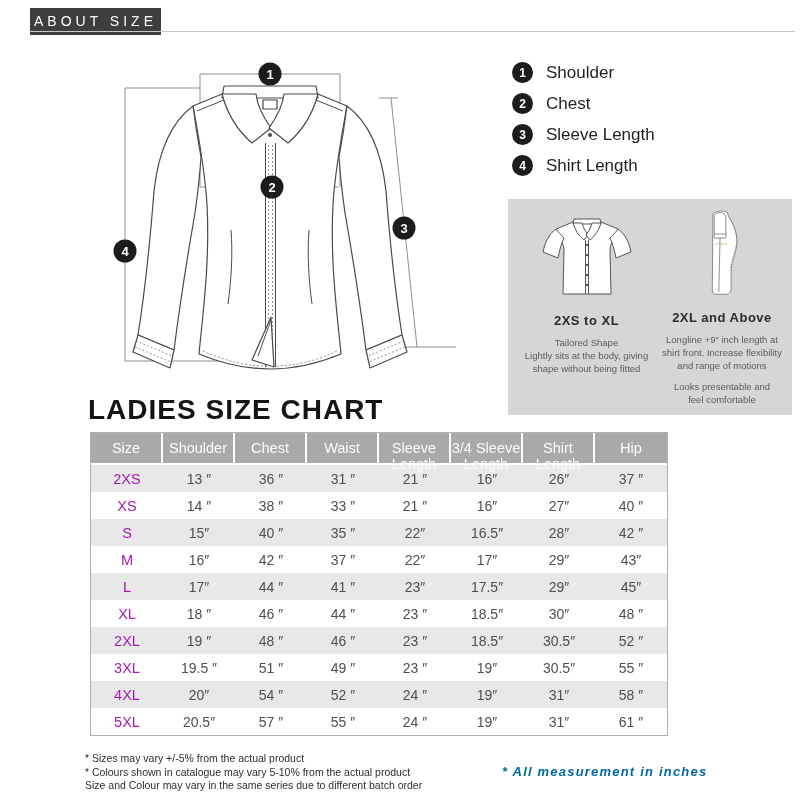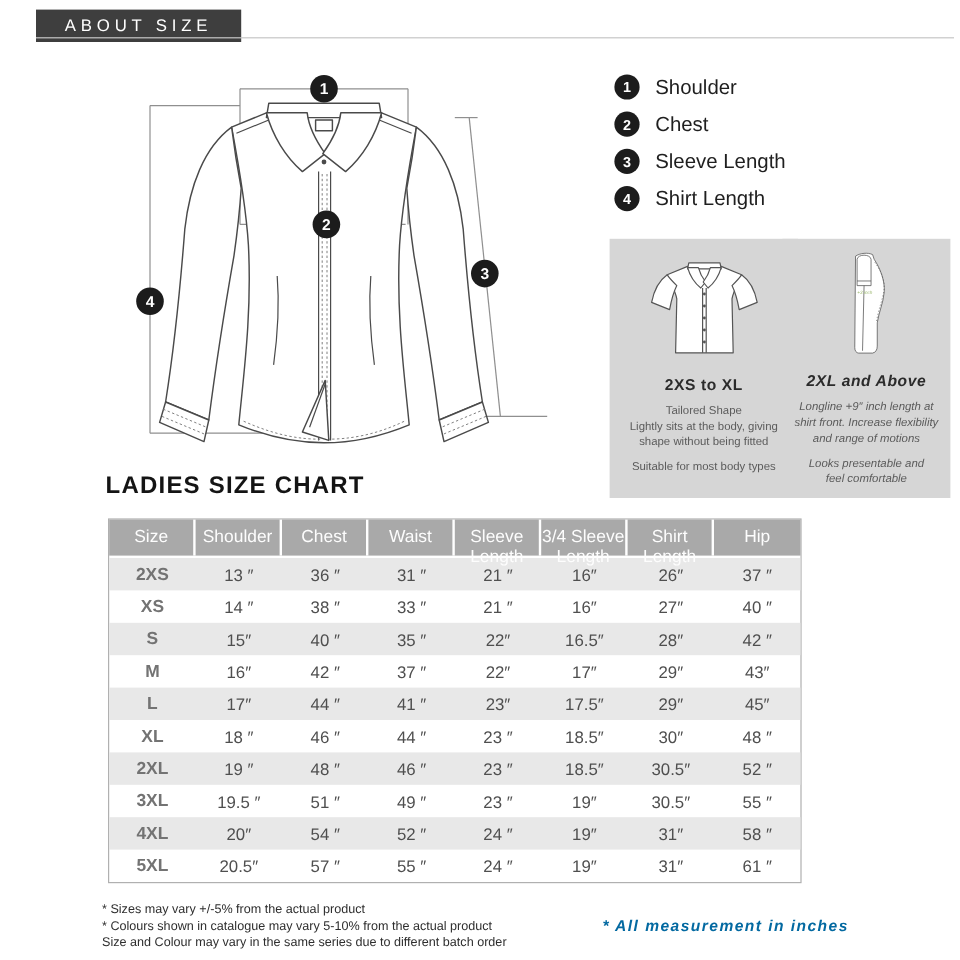--- a/index.html
+++ b/index.html
@@ -1,56 +1,56 @@
 <!DOCTYPE html>
 <html><head>
 <meta charset="utf-8">
 <style>
   html,body { margin:0; padding:0; background:#fff; }
   .page { position:relative; width:800px; height:800px; background:#fff;
           font-family:"Liberation Sans",sans-serif; overflow:hidden; }
 
   
   .badge { position:absolute; left:30px; top:8px; background:#3e3e3e; color:#fff;
-           font-size:14px; letter-spacing:4px; padding:5px 24px 6px; }
+           font-size:14px; letter-spacing:4px; padding:5px 4px 6px; }
   .rule  { position:absolute; left:30px; top:31px; width:765px; height:1px; background:#c6c6c6; }
 
   
   .diagram { position:absolute; left:100px; top:50px; width:360px; height:345px; }
 
   
   .legend { position:absolute; left:512px; top:62px; display:flex; flex-direction:column; gap:10px; }
   .legend-item { display:flex; align-items:center; gap:13px; }
   .legend-num { width:21px; height:21px; border-radius:50%; background:#1c1c1c; color:#fff;
                 font-size:12px; font-weight:bold; display:flex; align-items:center; justify-content:center; }
   .legend-label { font-size:17px; color:#1f1f1f; }
 
   
   .card { position:absolute; top:199px; height:216px; background:#d6d6d6; box-sizing:border-box;
           display:flex; flex-direction:column; align-items:center; text-align:center; padding:8px 6px; }
   .card-1 { left:508px; width:157px; }
-  .card-2 { left:652px; width:140px;font-style:italic; }
+  .card-2 { left:652px; width:140px; }
   .card-1 svg { width:104px; height:100px; }
   .card-2 svg { width:86px;  height:126px; }
   .card-title { font-size:13px; font-weight:bold; color:#2b2b2b; margin-top:6px; letter-spacing:.5px; }
   .card-desc, .card-note { font-size:9.5px; color:#5b5b5b; line-height:1.35; margin-top:9px; white-space:pre-line;text-align:center; }
 
   
-  .chart-title { position:absolute; left:88px; top:394px; font-size:20px; font-weight:bold;
+  .chart-title { position:absolute; left:88px; top:394px; font-size:28px; font-weight:bold;
                  letter-spacing:1px; color:#141414; }
   .table { position:absolute; left:90px; top:432px; width:576px; border:1px solid #b0b0b0; background:#fff; }
   .thead { display:grid; grid-template-columns:repeat(8,1fr); background:#a9a9a9; border-bottom:2px solid #fff; }
   .th { color:#fdfdfd; font-size:14.5px; line-height:1.12; text-align:center; white-space:pre-line;
         display:flex; align-items:flex-start; justify-content:center; padding-top:7px;
         height:30px; box-sizing:border-box; border-right:2px solid #fff; }
   .th:last-child { border-right:none; }
   .tr { display:grid; grid-template-columns:repeat(8,1fr); height:27px; align-items:center; }
   .tr:nth-child(odd) { background:#e8e8e8; }
   .td { text-align:center; font-size:14px; color:#4f4f4f; }
-  .td.size-col { font-weight:bold; color:#737373; font-size:14.5px; }
+  .td.size-col { font-weight:normal; color:#a21caf; font-size:14.5px; }
 
   
   .footnotes { position:absolute; left:85px; top:752px; font-size:10.5px; color:#2e2e2e; line-height:1.3; }
   .note { position:absolute; left:502px; top:764px; font-size:13px; font-weight:bold; font-style:italic;
           letter-spacing:1.2px; color:#0369a1; }
 
   svg .ln   { stroke:#8f8f8f; stroke-width:1; fill:none; }
   svg .sh   { stroke:#4a4a4a; stroke-width:1.2; fill:#fff; stroke-linejoin:round; }
   svg .shl  { stroke:#4a4a4a; stroke-width:1; fill:none; }
   svg .dash { stroke:#7a7a7a; stroke-width:.8; fill:none; stroke-dasharray:2 2; }
@@ -159,21 +159,20 @@
       <circle cx="50" cy="38" r="1.2" fill="#555"></circle>
       <circle cx="50" cy="48" r="1.2" fill="#555"></circle>
       <circle cx="50" cy="58" r="1.2" fill="#555"></circle>
       <circle cx="50" cy="68" r="1.2" fill="#555"></circle>
       <circle cx="50" cy="78" r="1.2" fill="#555"></circle>
     </svg>
     <div class="card-title">2XS to XL</div>
     <div class="card-desc">Tailored Shape
 Lightly sits at the body, giving
 shape without being fitted</div>
-    <div class="card-note">Suitable for most body types</div>
   </div>
 
   <div class="card card-2">
     <svg viewBox="0 0 100 150">
       <path class="sm" d="M 36,10 C 42,6 52,5 58,8 L 60,14 C 68,26 74,42 73,56 C 72,70 66,82 64,96 L 64,126 C 64,131 62,134 58,135 L 40,135 C 37,135 35,132 35,128 L 36,10 Z"></path>
       <path class="sm" d="M 38,14 C 39,7 55,7 56,14 L 56,48 L 38,48 Z"></path>
       <line class="sml" x1="38" y1="42" x2="56" y2="42"></line>
       <line class="sml" x1="47" y1="48" x2="45" y2="132"></line>
       <path class="smd" d="M 61,18 C 71,32 75,46 72,58 C 69,72 64,84 63,96"></path>
       <text x="48" y="59" font-size="6" fill="#9cb86f" text-anchor="middle">+3 inch</text>

